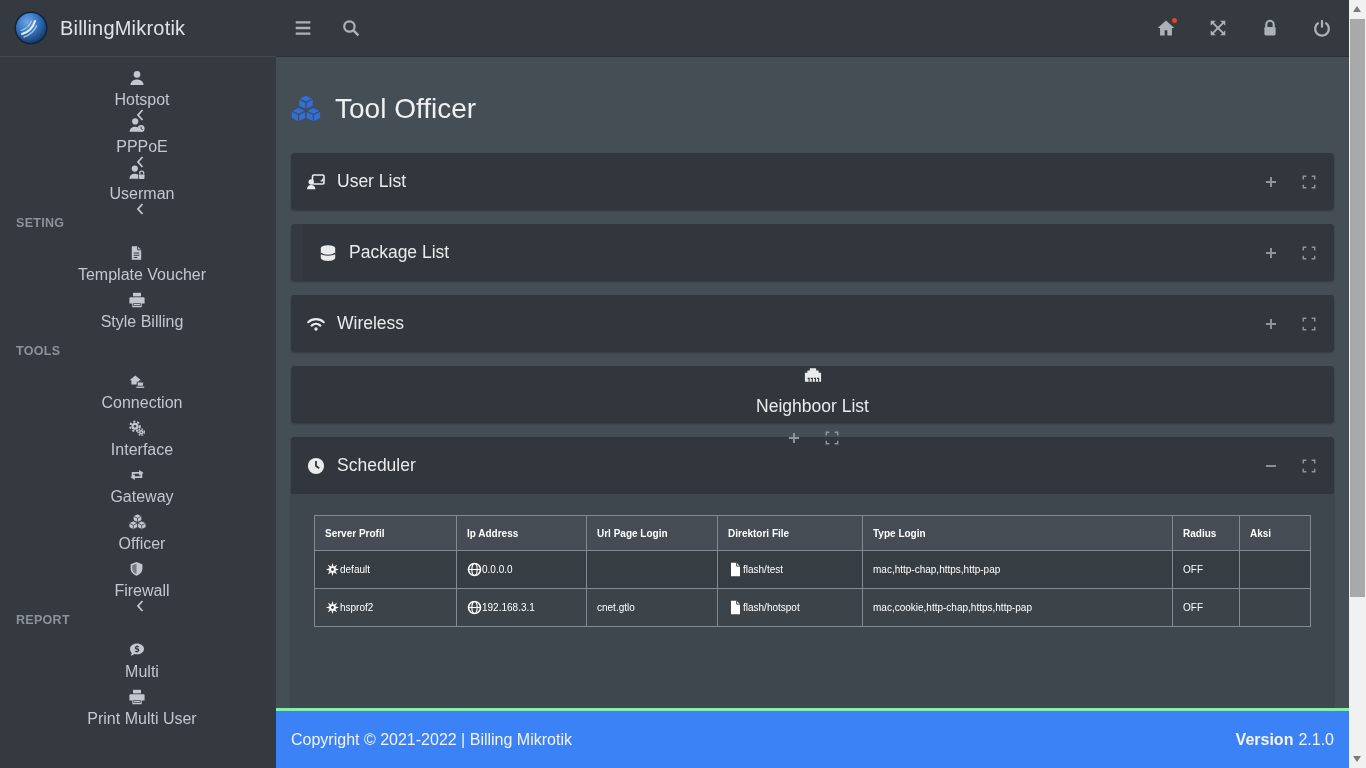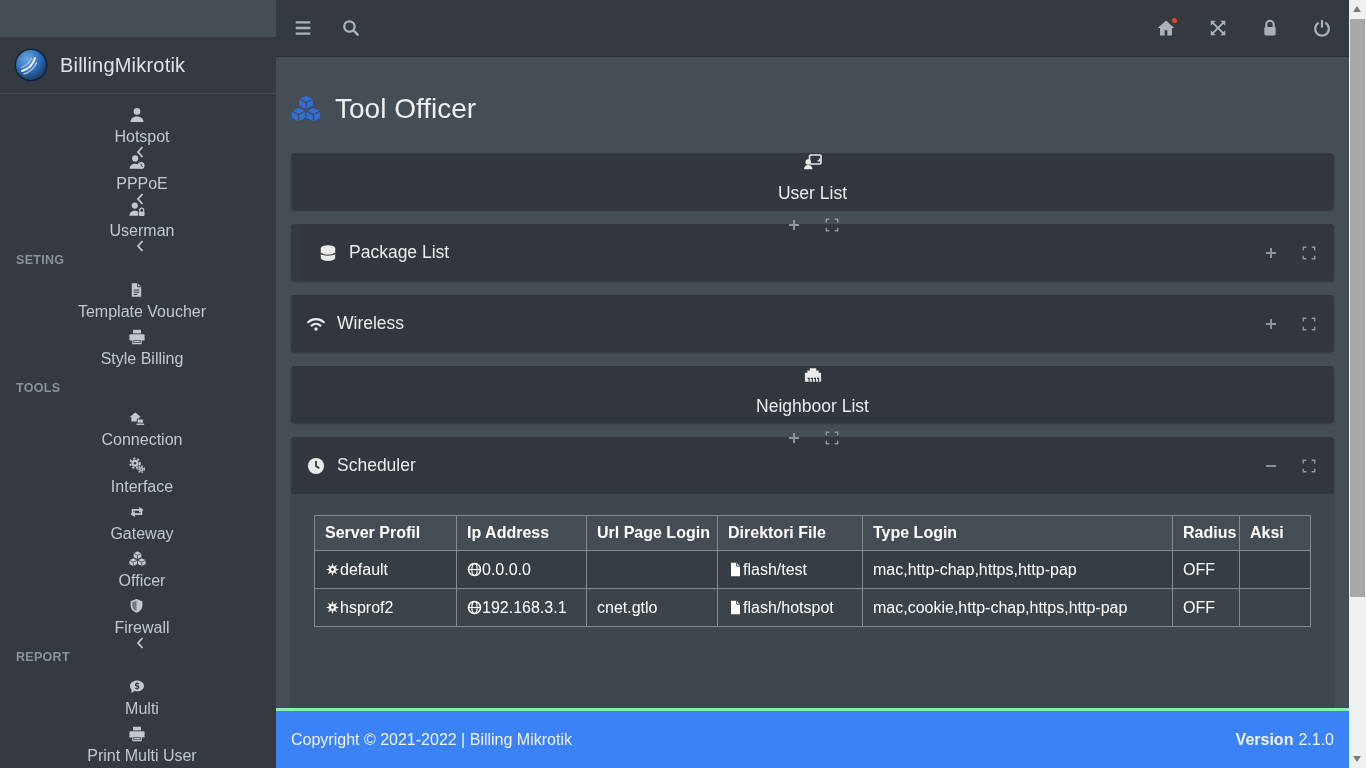--- a/index.html
+++ b/index.html
@@ -1,18 +1,18 @@
 <!DOCTYPE html>
 <html><head>
 <meta charset="utf-8">
 <style>
   * { margin:0; padding:0; box-sizing:border-box; }
   html,body { width:1366px; height:768px; overflow:hidden; background:#454d55;
     font-family:"Liberation Sans", sans-serif; }
-  .app { display:flex; width:1349px; height:768px;align-items:flex-end; }
+  .app { display:flex; width:1349px; height:768px; }
 
   
   .sidebar { width:276px; background:#343a40; flex:0 0 276px; overflow:hidden; }
   .brand { height:57px; display:flex; align-items:center; padding:0 14px; gap:12px;
     border-bottom:1px solid rgba(255,255,255,.09); }
   .logo { width:34px; height:34px; border-radius:50%; flex:0 0 34px; }
   .brand-title { font-size:20px; font-weight:300; color:#dfe3e7; letter-spacing:.2px; }
   .side-nav { padding:8px 8px 0 8px; }
   .side-item { display:flex; align-items:center; height:43px; padding:0 8px 0 16px;
     color:#c2c7d0; border-radius:3px; cursor:pointer; margin-bottom:4px;flex-direction:column; }
@@ -46,21 +46,21 @@
   .ph-icon { color:#e9ebed; display:flex; }
   .ph-icon svg { width:18px; height:18px; }
   .ph-title { font-size:17.5px; font-weight:400; color:#e9ebed; flex:1; }
   .ph-tools { display:flex; gap:20px; }
   .tool-btn { background:none; border:none; color:#8f969c; cursor:pointer; display:flex; padding:2px; }
   .tool-btn svg { width:14px; height:14px; }
   .card-body { background:#3f474e; border-radius:0 0 4px 4px; padding:21px 23px; min-height:215px; }
 
   
   table { border-collapse:collapse; table-layout:fixed; width:996px; color:#fff; }
-  th, td { border:1px solid #828a93; font-size:16px; padding:0 10px; overflow:hidden;
+  th, td { border:1px solid #828a93; font-size:10px; padding:0 10px; overflow:hidden;
     white-space:nowrap; text-align:left; }
   th { height:35px; font-weight:700; background:rgba(255,255,255,.03); }
   td { height:38px; }
   tbody tr:nth-child(odd)  { background:rgba(0,0,0,.14); }
   tbody tr:nth-child(even) { background:rgba(0,0,0,.04); }
   .cellwrap { display:flex; align-items:center; }
   .cell-icon { display:flex; color:#fff; }
   .cell-icon svg { width:15px; height:15px; }
 
   
@@ -343,21 +343,21 @@
           <g transform="translate(9,7.4)">
               <polygon points="4.5,0 9,2.25 9,6.75 4.5,9 0,6.75 0,2.25"></polygon>
               <polyline points="0,2.25 4.5,4.5 9,2.25" fill="none"></polyline>
               <line x1="4.5" y1="4.5" x2="4.5" y2="9"></line>
             </g>
         </svg>
         <h1 class="page-title">Tool Officer</h1>
       </div>
 
       <section class="card">
-        <div class="card-header" style="border-radius:8px;flex-direction:column;">
+        <div class="card-header" style="border-radius:8px;">
           <span class="ph-icon">
             <svg viewBox="0 0 18 16" fill="currentColor">
                 <rect x="5.5" y="1" width="11.5" height="9" rx="1.2" fill="none" stroke="currentColor" stroke-width="1.6"></rect>
                 <path d="M13.5 6.8h2.2V4.4" fill="none" stroke="currentColor" stroke-width="1.3"></path>
                 <circle cx="4.2" cy="8" r="2.7"></circle>
                 <path d="M0 15.2c0-2.7 1.9-4.2 4.2-4.2s4.2 1.5 4.2 4.2z"></path>
               </svg>
           </span>
           <h3 class="ph-title">User List</h3>
           <div class="ph-tools">

